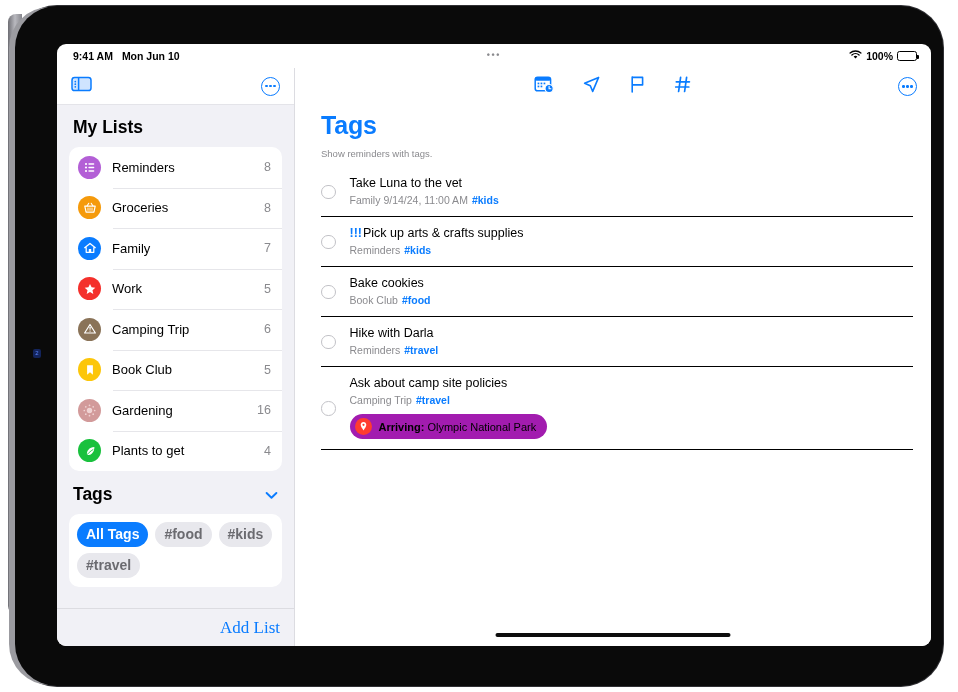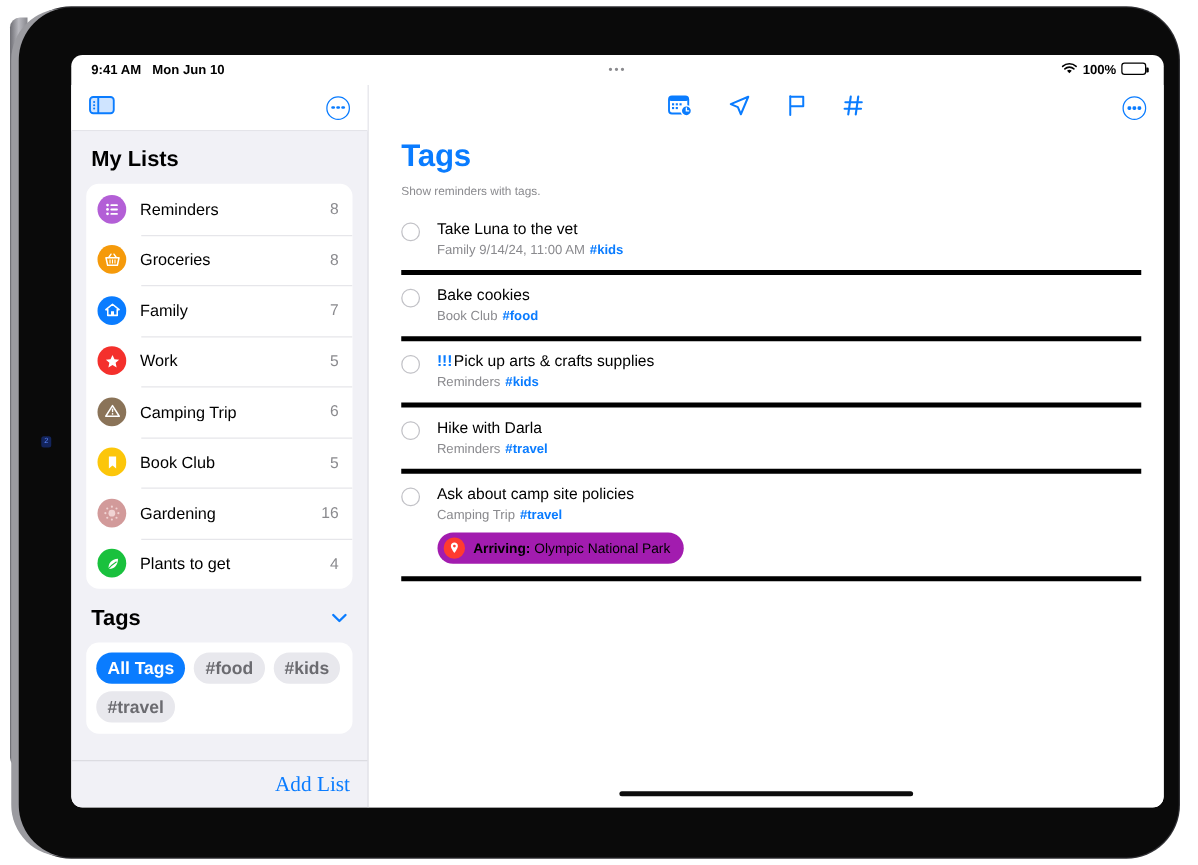--- a/index.html
+++ b/index.html
@@ -56,21 +56,21 @@
   #status-time { margin-left: 2px; }
   #status-date { margin-left: 9px; }
   #status-multitask {
     position: absolute; left: 50%; top: 9px;
     transform: translateX(-50%);
     letter-spacing: 1.6px; font-size: 9px; color: #8a8a8e;
     line-height: 4px;
   }
   #status-right {
     margin-left: auto; display: flex;
-    align-items: flex-start; gap: 4px;
+    align-items: center; gap: 4px;
   }
   #battery-shell {
     width: 20px; height: 10px;
     border: 1.1px solid #000; border-radius: 2.6px;
     position: relative; padding: 1px;
   }
   #battery-shell::after {
     content:""; position:absolute; right:-3px; top:3px;
     width:1.6px; height:4px; background:#000; border-radius:0 1px 1px 0;
   }
@@ -180,23 +180,23 @@
     font-size: 25px; font-weight: bold; color: #0a7cff;
     letter-spacing: -0.2px;
   }
   #page-subtitle {
     font-size: 9.5px; color: #8a8a8e;
     margin-top: 8px;
   }
 
   #reminder-list { margin-top: 8px; padding-left: 26px; padding-right: 18px; }
   .reminder-row {
-    display: flex; align-items: flex-start;
+    display: flex; align-items: center;
     padding: 9px 0 10px 0;
-    border-bottom: 4px solid #000000;
+    border-bottom: 1px solid #000000;
   }
   .reminder-circle {
     width: 14.5px; height: 14.5px; border-radius: 50%;
     border: 1.4px solid #c2c2c7;
     flex: none; margin-top: 2px; margin-right: 14px;
   }
   .reminder-body { flex: 1; }
   .reminder-title { font-size: 12.5px; color: #000; }
   .priority-mark { color: #0a7cff; font-weight: bold; margin-right: 1px; }
   .reminder-meta { font-size: 10.5px; color: #8a8a8e; margin-top: 4px; }
@@ -465,35 +465,35 @@
               <div class="reminder-title">Take Luna to the vet</div>
               <div class="reminder-meta">
                 <span>Family</span><span class="date">9/14/24, 11:00 AM</span><span class="tag">#kids</span>
               </div>
             </div>
           </div>
 
           <div class="reminder-row">
             <span class="reminder-circle"></span>
             <div class="reminder-body">
+              <div class="reminder-title">
+                <span class="priority-mark">!!!</span><span>Pick up arts &amp; crafts supplies</span>
+              </div>
+              <div class="reminder-meta">
+                <span>Reminders</span><span class="tag">#kids</span>
+              </div>
+            </div>
+          </div>
+
+          <div class="reminder-row">
+            <span class="reminder-circle"></span>
+            <div class="reminder-body">
               <div class="reminder-title">Bake cookies</div>
               <div class="reminder-meta">
                 <span>Book Club</span><span class="tag">#food</span>
-              </div>
-            </div>
-          </div>
-
-          <div class="reminder-row">
-            <span class="reminder-circle"></span>
-            <div class="reminder-body">
-              <div class="reminder-title">
-                <span class="priority-mark">!!!</span><span>Pick up arts &amp; crafts supplies</span>
-              </div>
-              <div class="reminder-meta">
-                <span>Reminders</span><span class="tag">#kids</span>
               </div>
             </div>
           </div>
 
           <div class="reminder-row">
             <span class="reminder-circle"></span>
             <div class="reminder-body">
               <div class="reminder-title">Hike with Darla</div>
               <div class="reminder-meta">
                 <span>Reminders</span><span class="tag">#travel</span>

